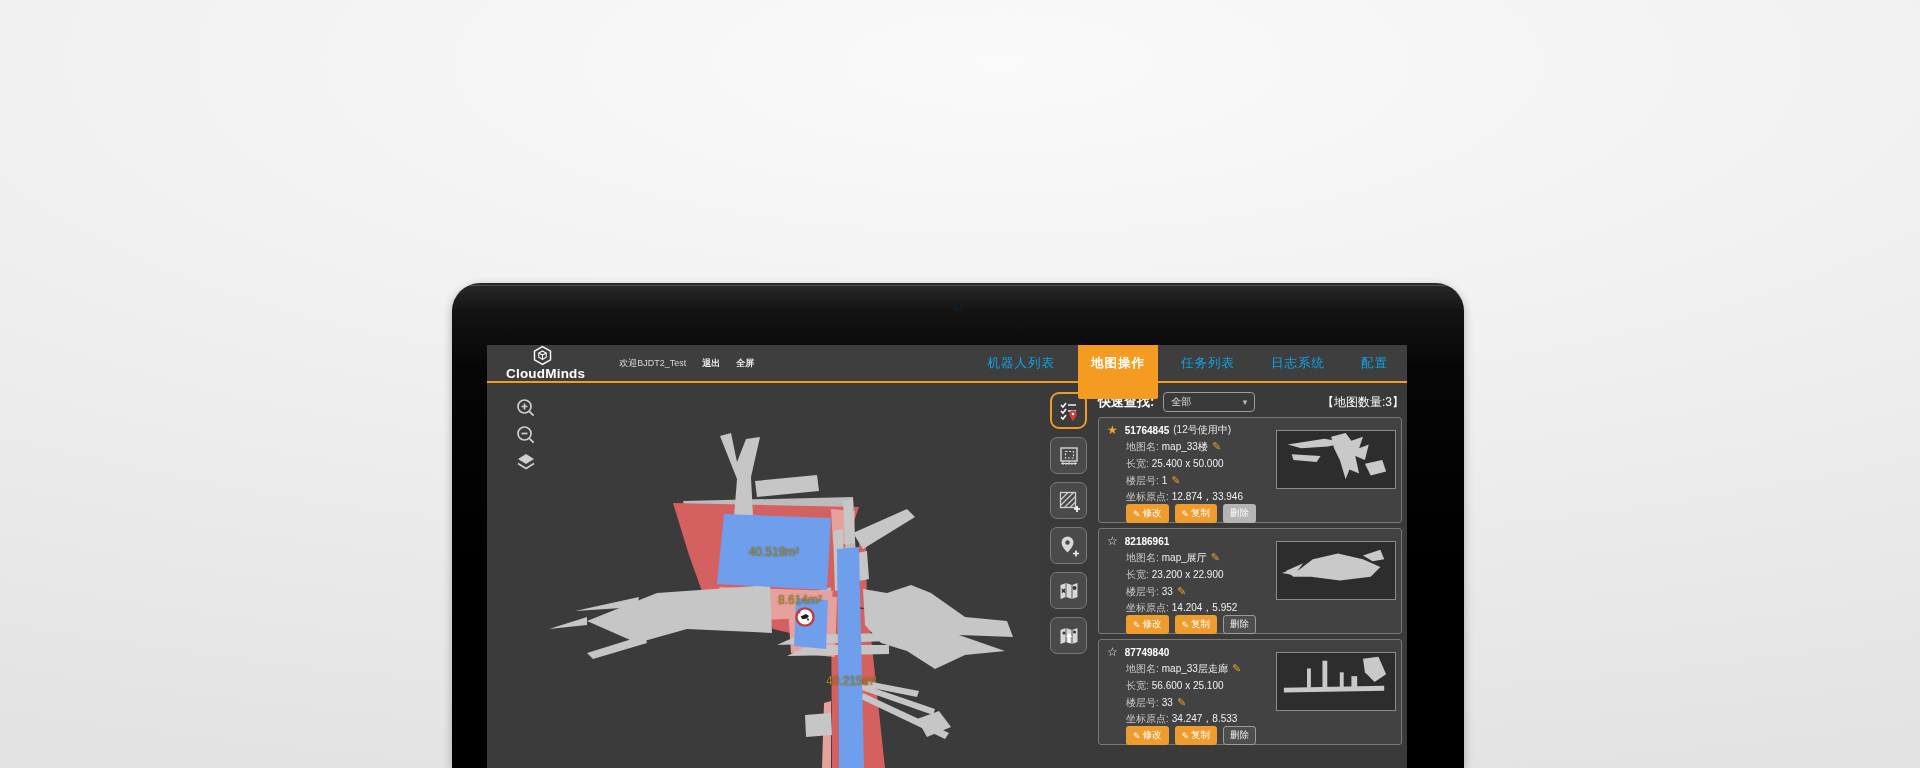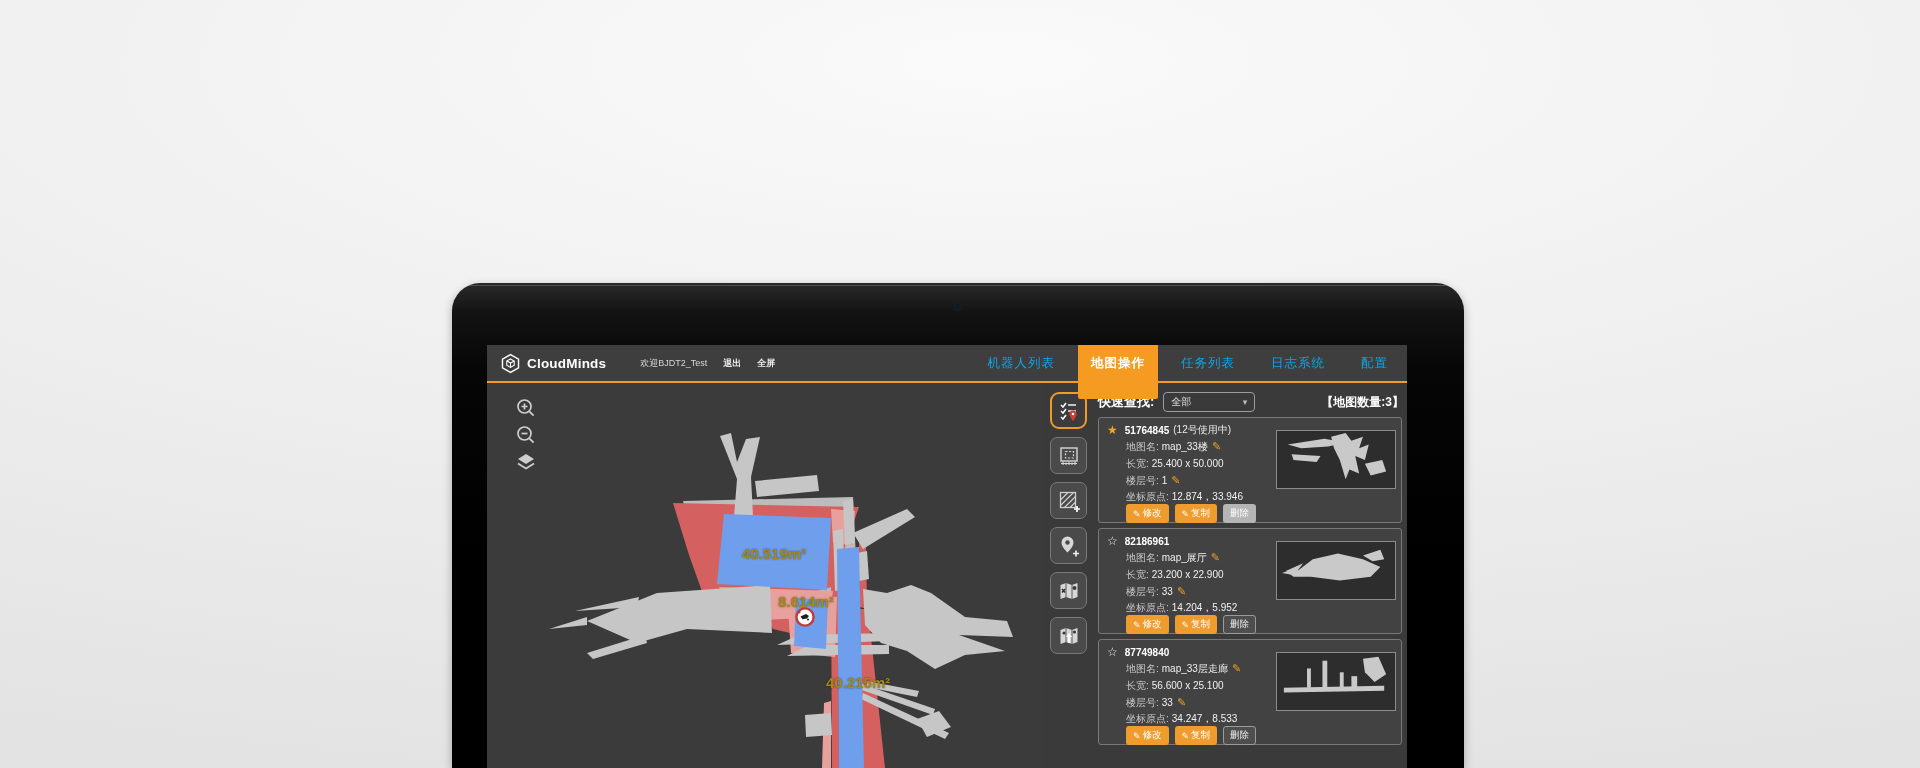--- a/index.html
+++ b/index.html
@@ -16,53 +16,53 @@
   .laptop::before{content:"";position:absolute;left:6px;top:2px;right:6px;height:1px;
     background:rgba(255,255,255,.18);border-radius:2px;}
   .webcam{position:absolute;left:503px;top:21px;width:6px;height:6px;border-radius:50%;
     background:#0e1a24;box-shadow:0 0 0 1px #1d1d1d;}
   
   .screen{position:absolute;left:487px;top:345px;width:920px;height:423px;
     background:#3a3a3a;overflow:hidden;color:#eee;}
   
   .navbar{position:relative;height:36px;background:#3e3e3e;border-bottom:2px solid #F59B22;
     display:flex;align-items:center;z-index:5;}
-  .logo{display:flex;align-items:center;margin-left:13px;}
+  .logo{display:flex;align-items:center;margin-left:13px;flex-direction:column;}
   .logo svg{display:block;}
   .logo-text{color:#fff;font-weight:bold;font-size:13.5px;margin-left:6px;letter-spacing:.2px;}
   .welcome{font-size:9px;color:#d6d6d6;margin-left:34px;}
   .nav-link{font-size:9px;color:#eee;font-weight:bold;margin-left:16px;cursor:pointer;text-align:center;}
   .nav-spacer{flex:1;}
   .nav-tabs{display:flex;align-items:flex-start;height:36px;margin-right:6px;}
   .nav-tab{line-height:36px;height:36px;padding:0 13px;margin-left:10px;font-size:12.5px;
     letter-spacing:1px;color:#0ea5e9;cursor:pointer;white-space:nowrap;}
   .nav-tab.active{background:#F59B22;color:#fff;font-weight:bold;height:54px;border-radius:0 0 2px 2px;}
   
   .content{position:relative;height:385px;}
   .map-pane{position:absolute;left:0;top:0;width:558px;height:385px;background:#3b3b3b;overflow:hidden;}
   .map-pane svg.mapsvg{position:absolute;left:0;top:0;}
   .map-ctrls{position:absolute;left:26px;top:12px;display:flex;flex-direction:column;z-index:3;}
   .map-ctrl{width:26px;height:26px;margin-bottom:1px;cursor:pointer;display:flex;align-items:center;justify-content:center;}
-  .area-label{position:absolute;font-size:15px;font-weight:bold;color:#a5891b;
+  .area-label{position:absolute;font-size:12px;font-weight:normal;color:#a5891b;
     text-shadow:0 0 2px rgba(0,0,0,.55);white-space:nowrap;z-index:2;}
   .robot{position:absolute;z-index:3;cursor:pointer;}
   
   .tools{position:absolute;left:563px;top:9px;width:40px;display:flex;flex-direction:column;z-index:3;}
   .tool-btn{width:37px;height:37px;margin-bottom:8px;background:#4a4a4a;border:1px solid #7a7a7a;
     border-radius:7px;display:flex;align-items:center;justify-content:center;cursor:pointer;box-sizing:border-box;}
   .tool-btn.active{background:#3c3c3c;border:2px solid #F09A2A;border-radius:9px;}
   
   .panel{position:absolute;left:611px;top:0;width:306px;height:385px;}
   .panel-head{display:flex;align-items:center;margin-top:9px;height:20px;justify-content:space-between;}
   .qf-label{font-size:13px;font-weight:bold;color:#fff;white-space:nowrap;}
   .filter{width:92px;height:20px;margin-left:9px;border:1px solid #9c9c9c;border-radius:4px;
     background:#3a3a3a;display:flex;align-items:center;padding:0 7px;box-sizing:border-box;cursor:pointer;}
   .filter-val{font-size:10px;color:#ddd;flex:1;}
   .filter-chev{font-size:9px;color:#bbb;}
-  .map-count{margin-left:auto;font-size:12px;font-weight:bold;color:#fff;white-space:nowrap;}
+  .map-count{margin-left:auto;font-size:12px;font-weight:normal;color:#fff;white-space:nowrap;}
   .card{position:relative;width:304px;height:106px;background:#424242;border:1px solid #787878;
     border-radius:3px;margin-top:5px;box-sizing:border-box;cursor:pointer;}
   .card-title{position:absolute;left:8px;top:5px;display:flex;align-items:center;}
   .star{font-size:12px;margin-right:7px;cursor:pointer;}
   .star.filled{color:#F0A62B;}
   .star.outline{color:#e2e2e2;}
   .card-id{font-size:10px;font-weight:bold;color:#fff;}
   .card-badge{font-size:10px;color:#eaeaea;margin-left:4px;}
   .frow{position:absolute;left:27px;font-size:10px;white-space:nowrap;}
   .flabel{color:#c9c9c9;}

